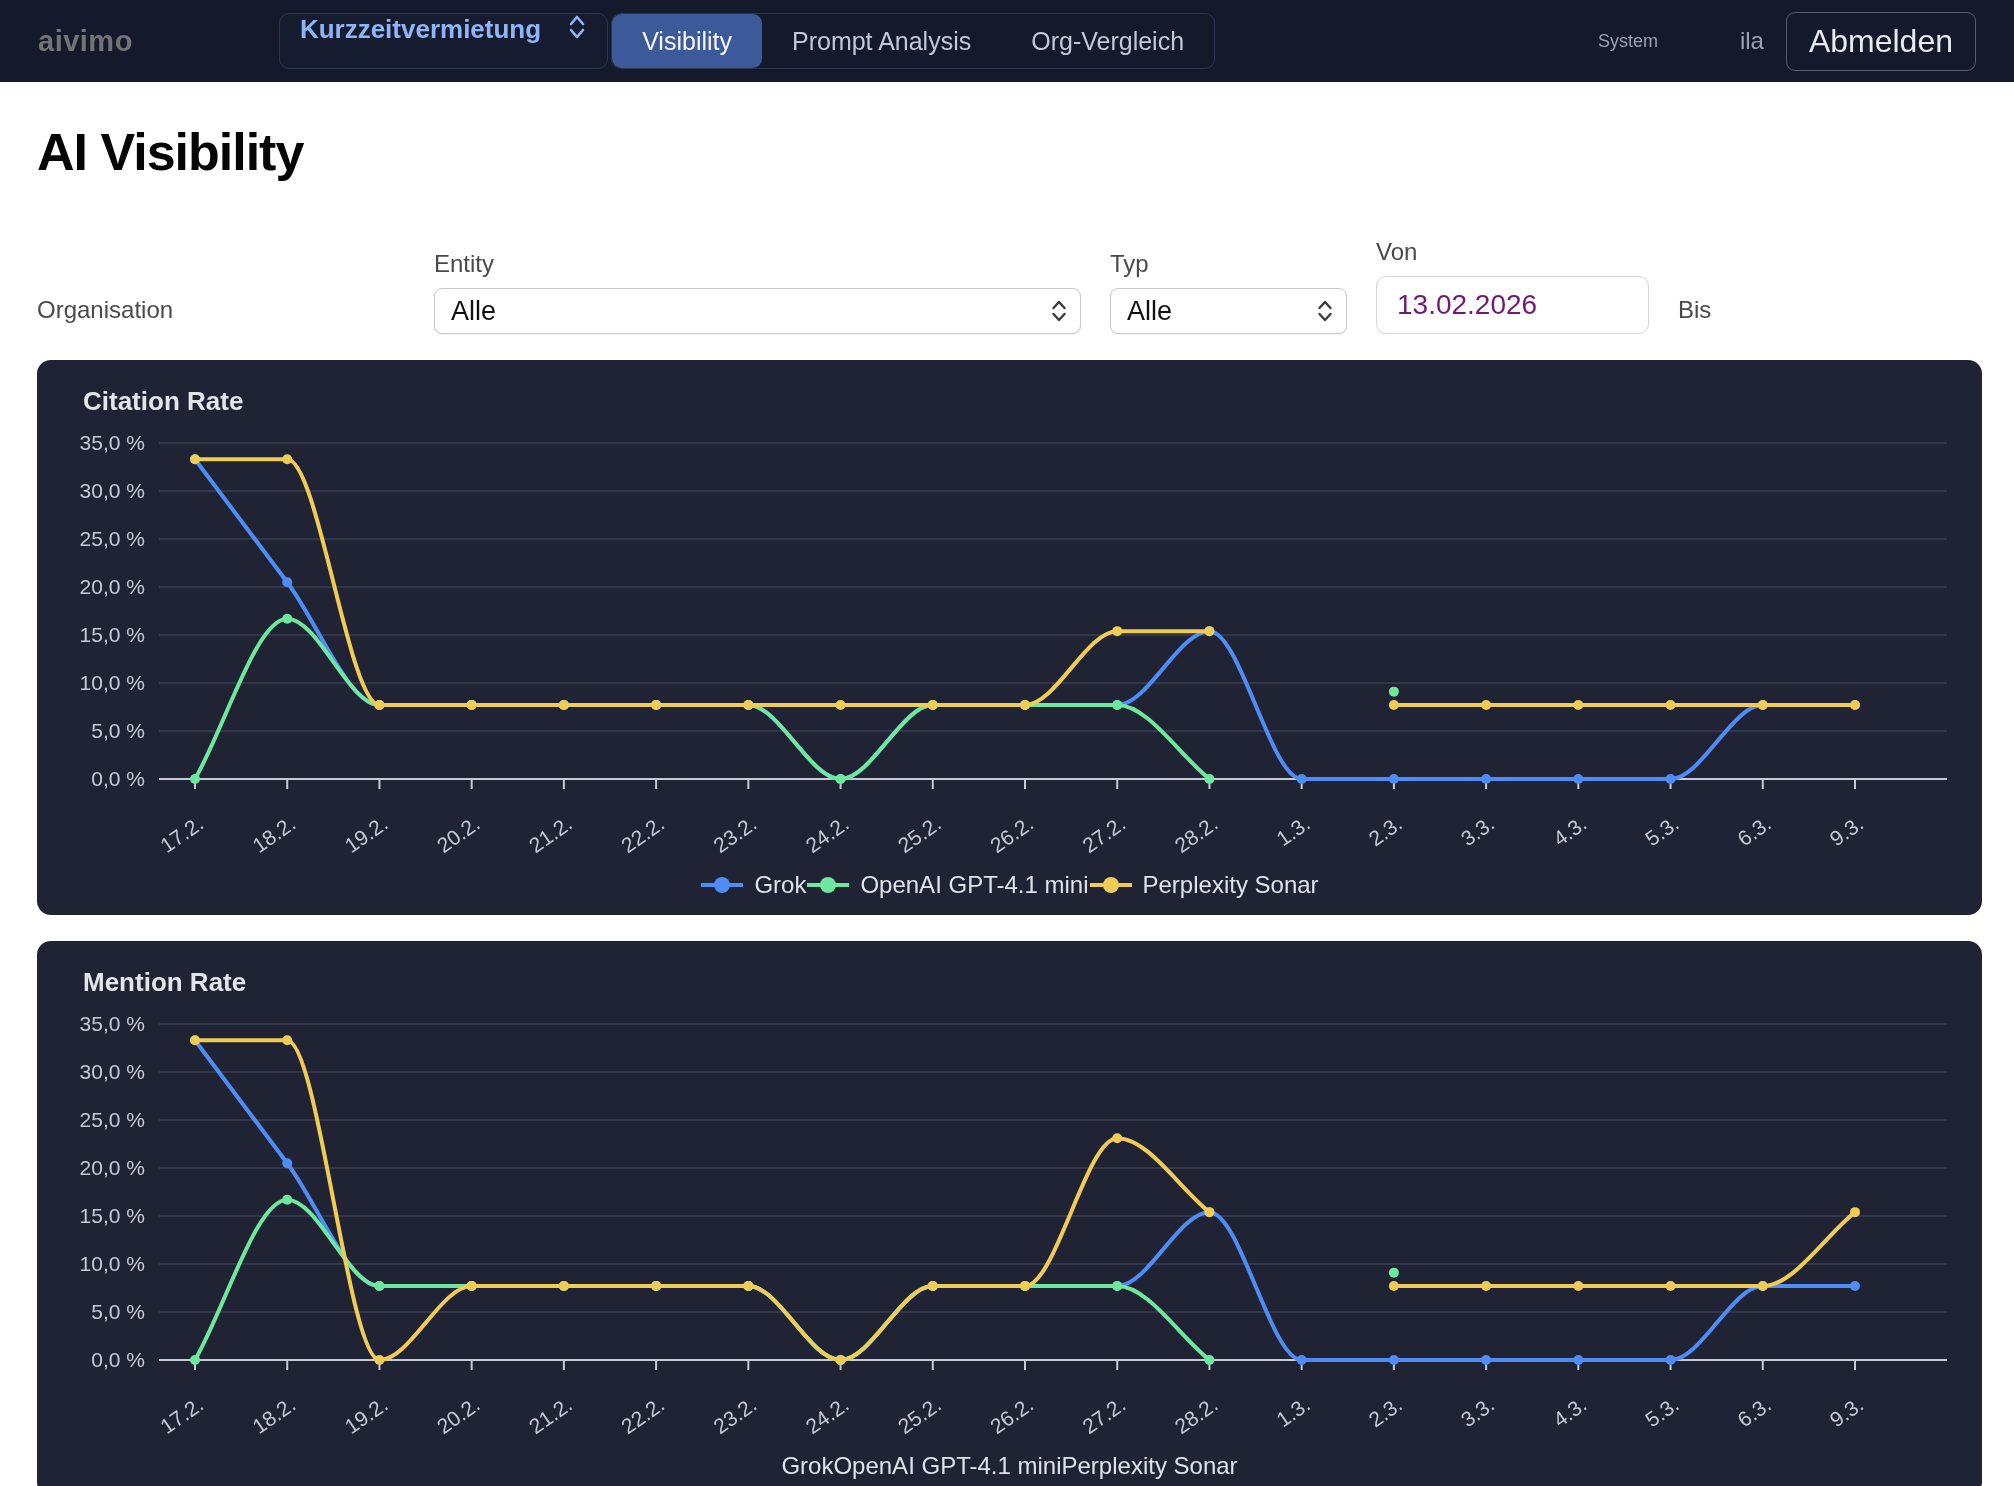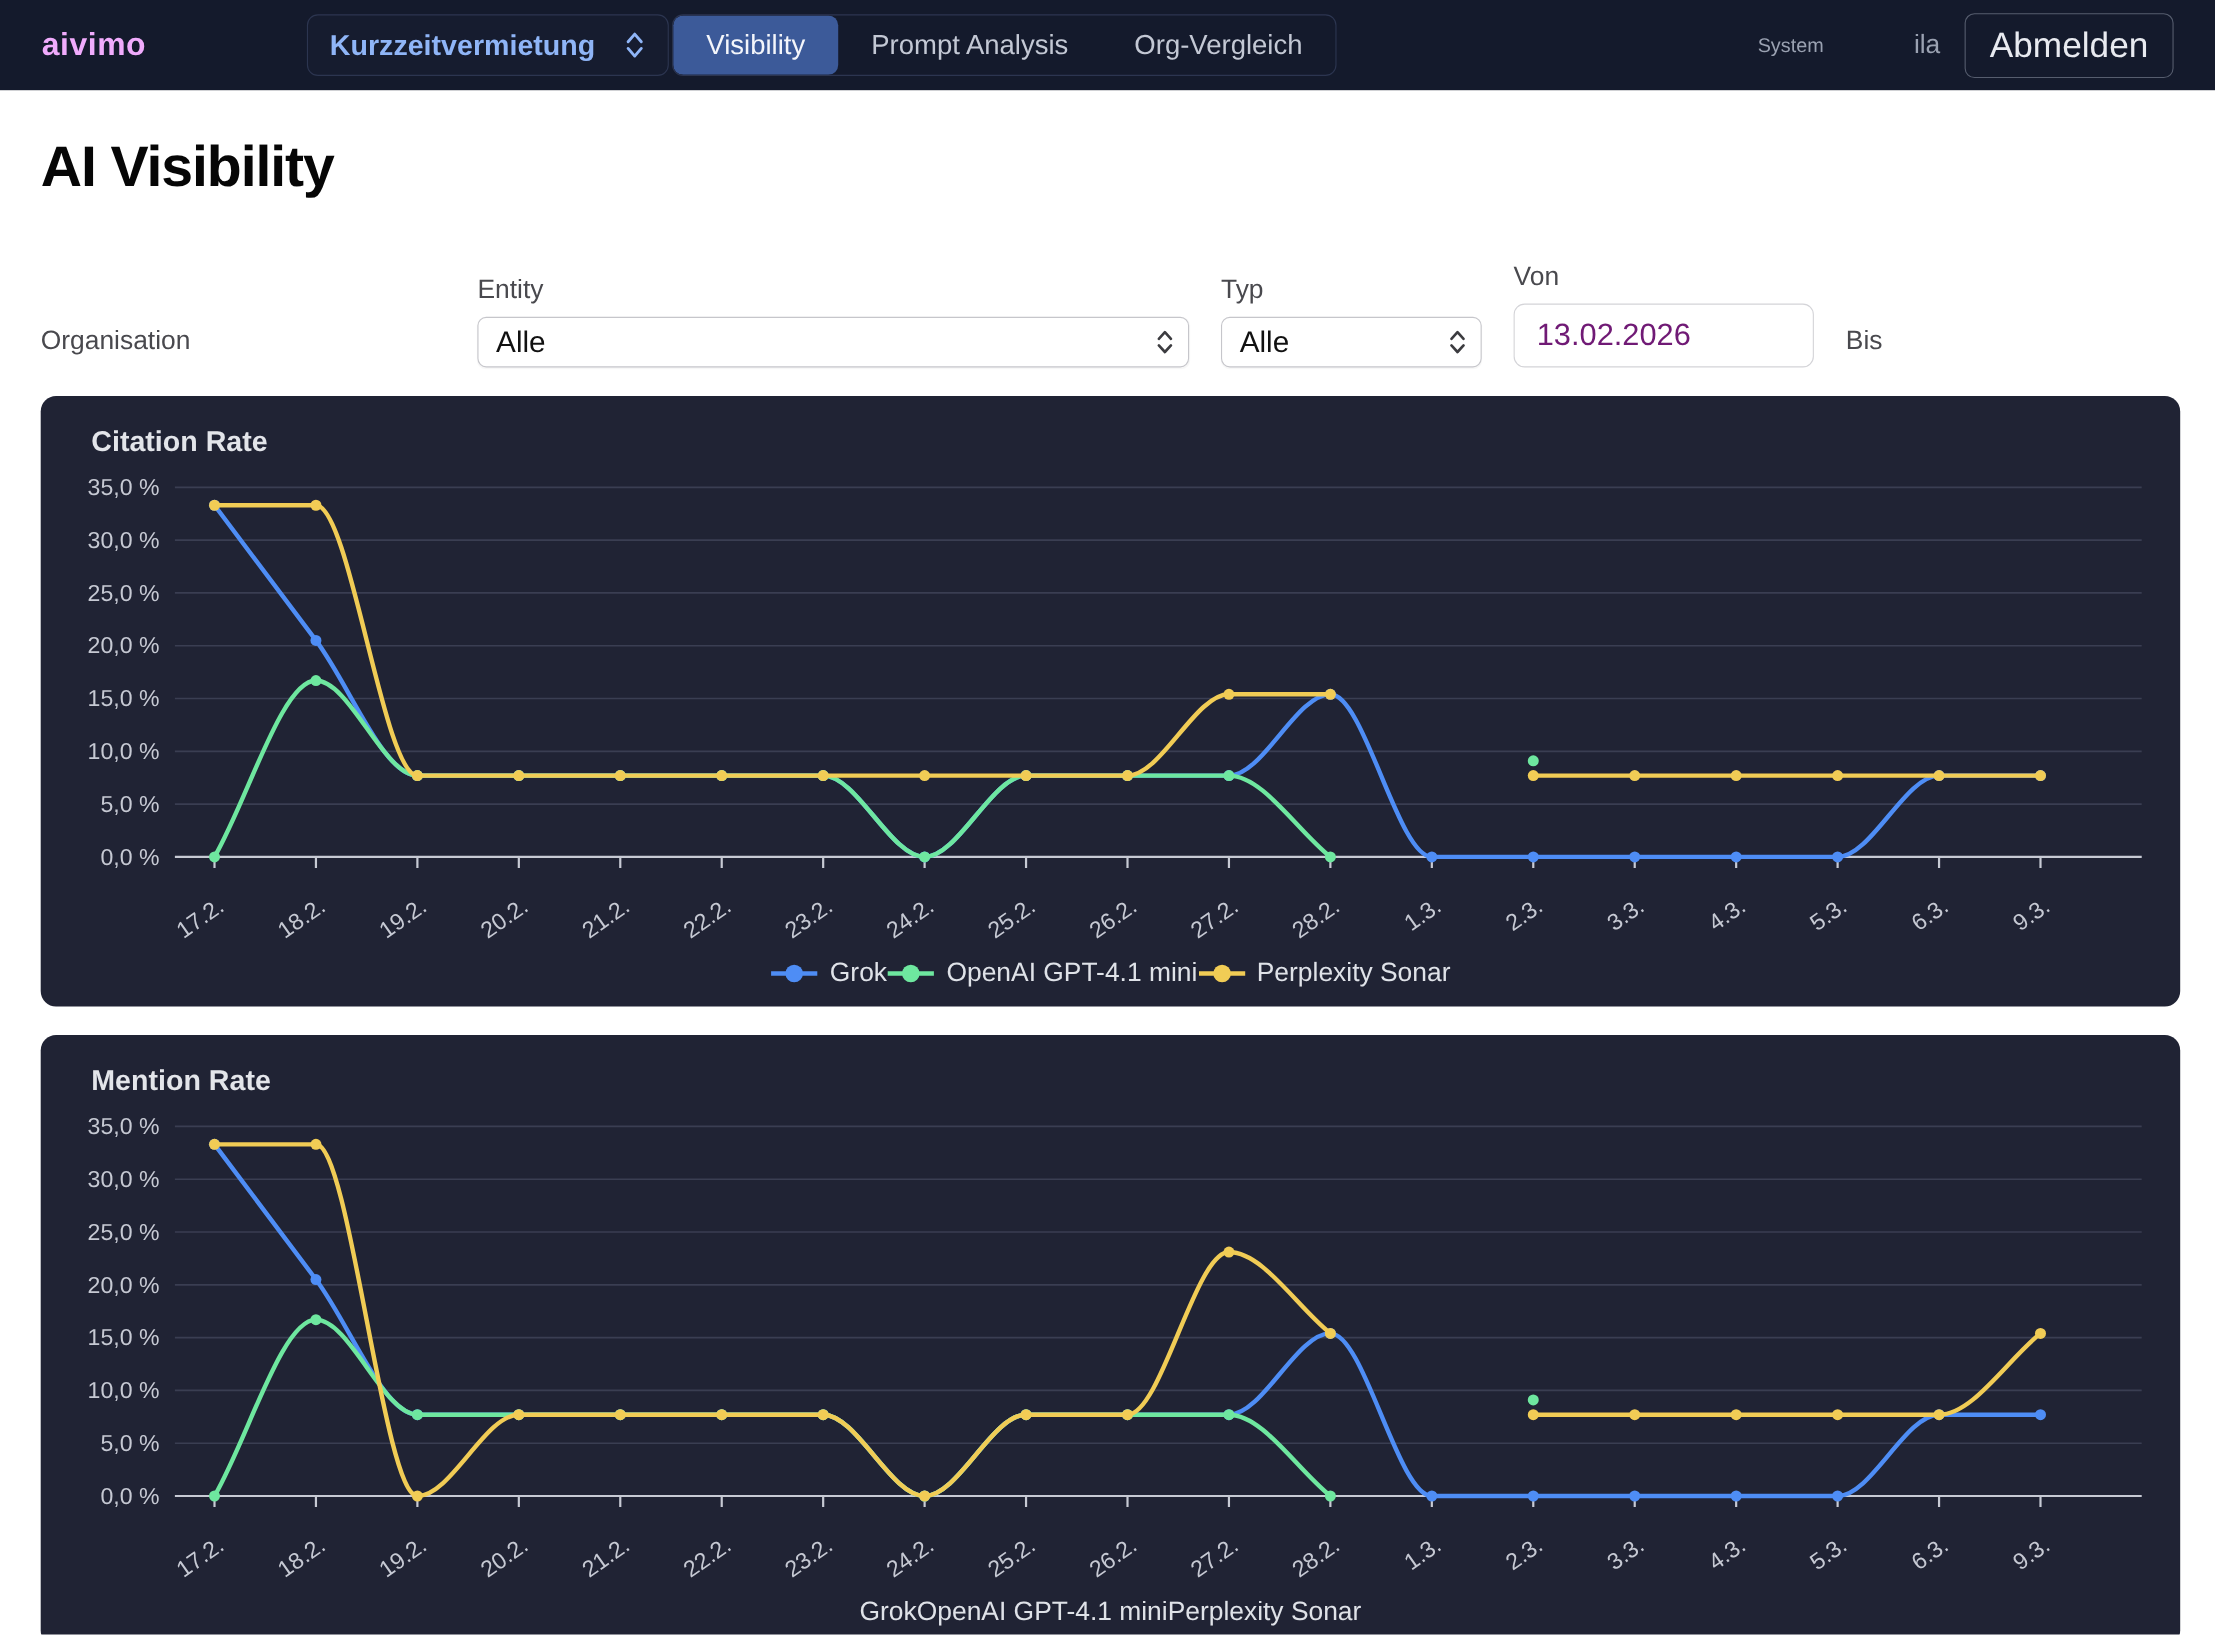--- a/index.html
+++ b/index.html
@@ -1,22 +1,22 @@
 <!DOCTYPE html>
 <html><head>
 <meta charset="utf-8">
 <style>
   * { margin:0; padding:0; box-sizing:border-box; }
   html,body { width:2014px; height:1486px; background:#ffffff; overflow:hidden;
               font-family:"Liberation Sans", sans-serif; }
 
   
   .topbar { height:82px; background:#141a2c; display:flex; align-items:center; padding:0 38px; }
-  .logo { color:#f0abfc; font-size:29px; font-weight:700; letter-spacing:0.5px; }
-  .org-dropdown { margin-left:146px; height:56px; display:flex; align-items:center; gap:12px;
+  .logo { color:#737373; font-size:29px; font-weight:700; letter-spacing:0.5px; }
+  .org-dropdown { margin-left:146px; height:56px; display:flex; align-items:flex-start; gap:12px;
                   border:1px solid #2c3550; border-radius:10px; padding:0 20px; cursor:pointer;
                   background:#161c2f; }
   .org-dropdown .dd-label { color:#8fb5f7; font-size:26px; font-weight:700; }
   .tabgroup { margin-left:3px; height:56px; display:flex; align-items:stretch;
               border:1px solid #2c3550; border-radius:10px; overflow:hidden; }
   .tab { display:flex; align-items:center; padding:1px 30px; font-size:25px; color:#c3c8d4; cursor:pointer; }
   .tab.active { background:#3c5a99; color:#f4f6fb; border-radius:9px; font-weight:500; }
   .topbar-right { margin-left:auto; display:flex; align-items:center; }
   .sys-link { color:#9aa1b1; font-size:18px; cursor:pointer; }
   .user-name { color:#9aa1b1; font-size:24px; margin-left:82px; }

